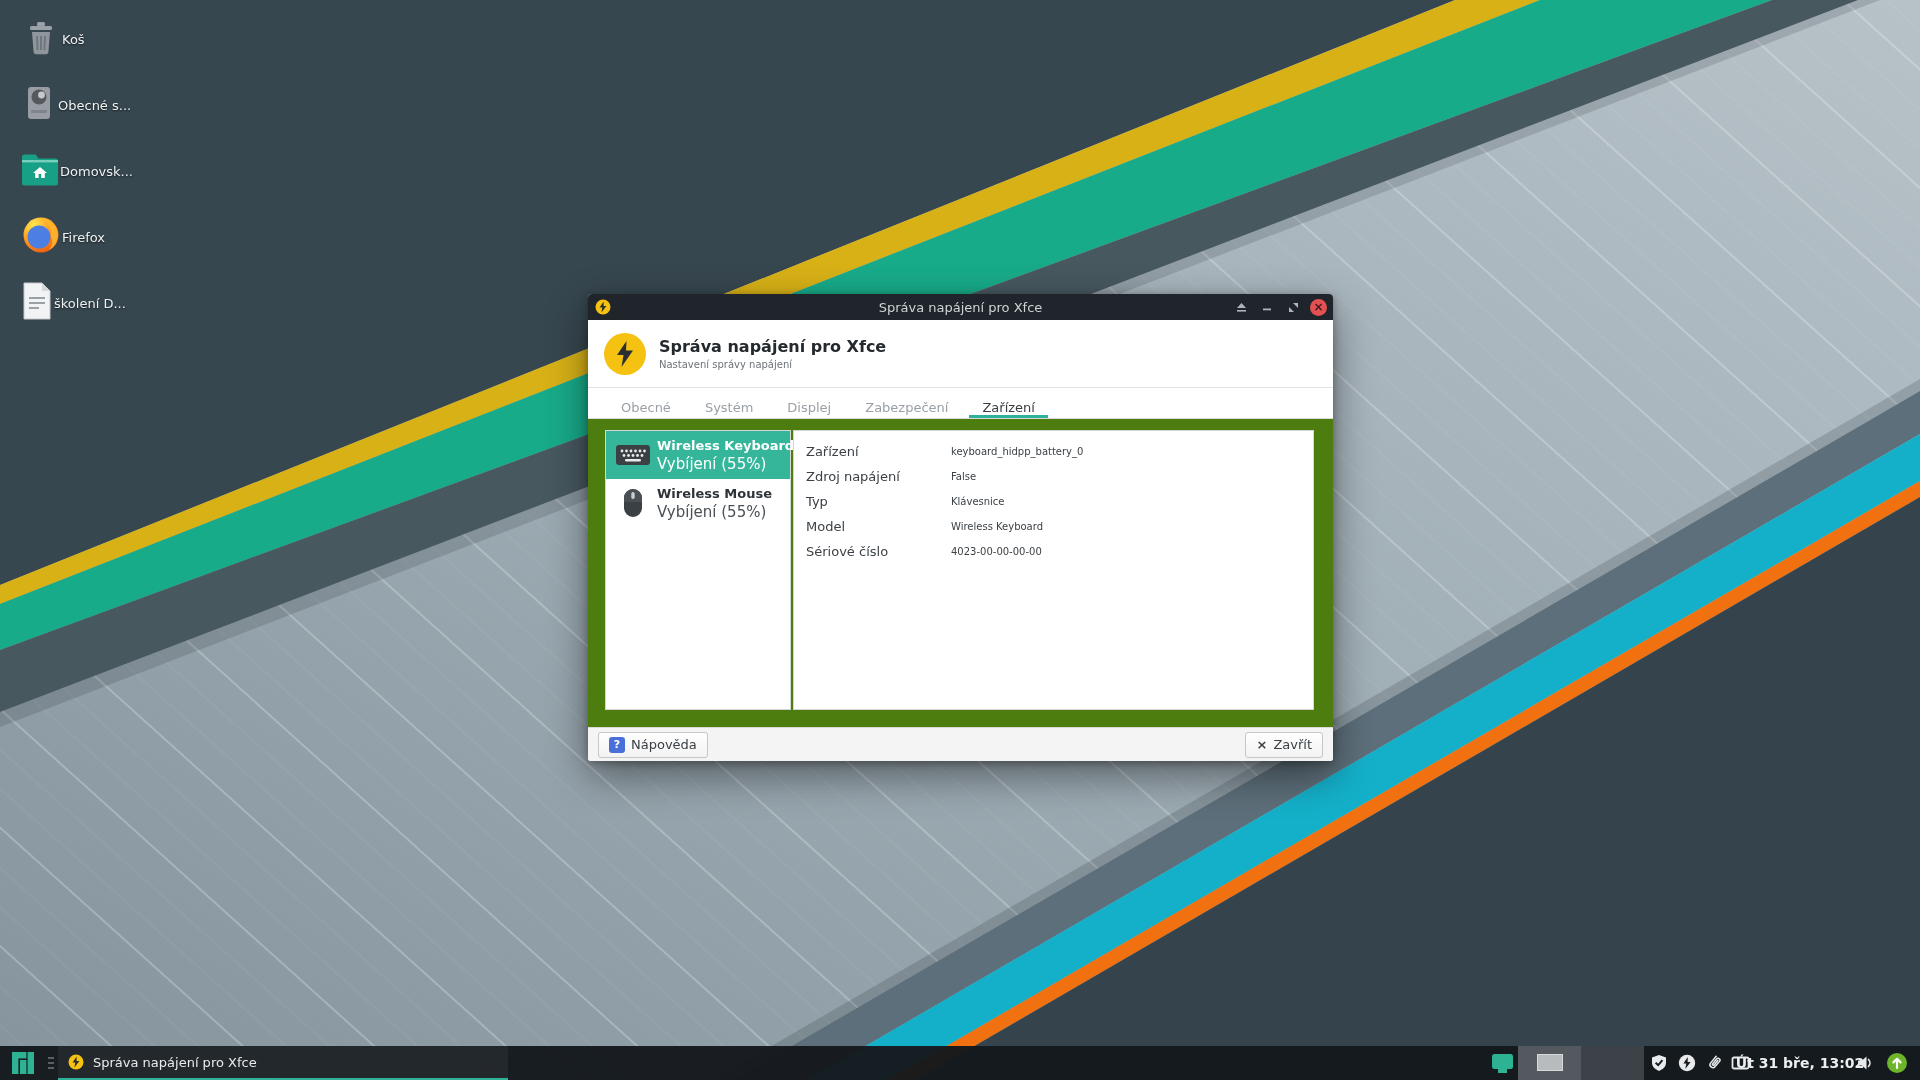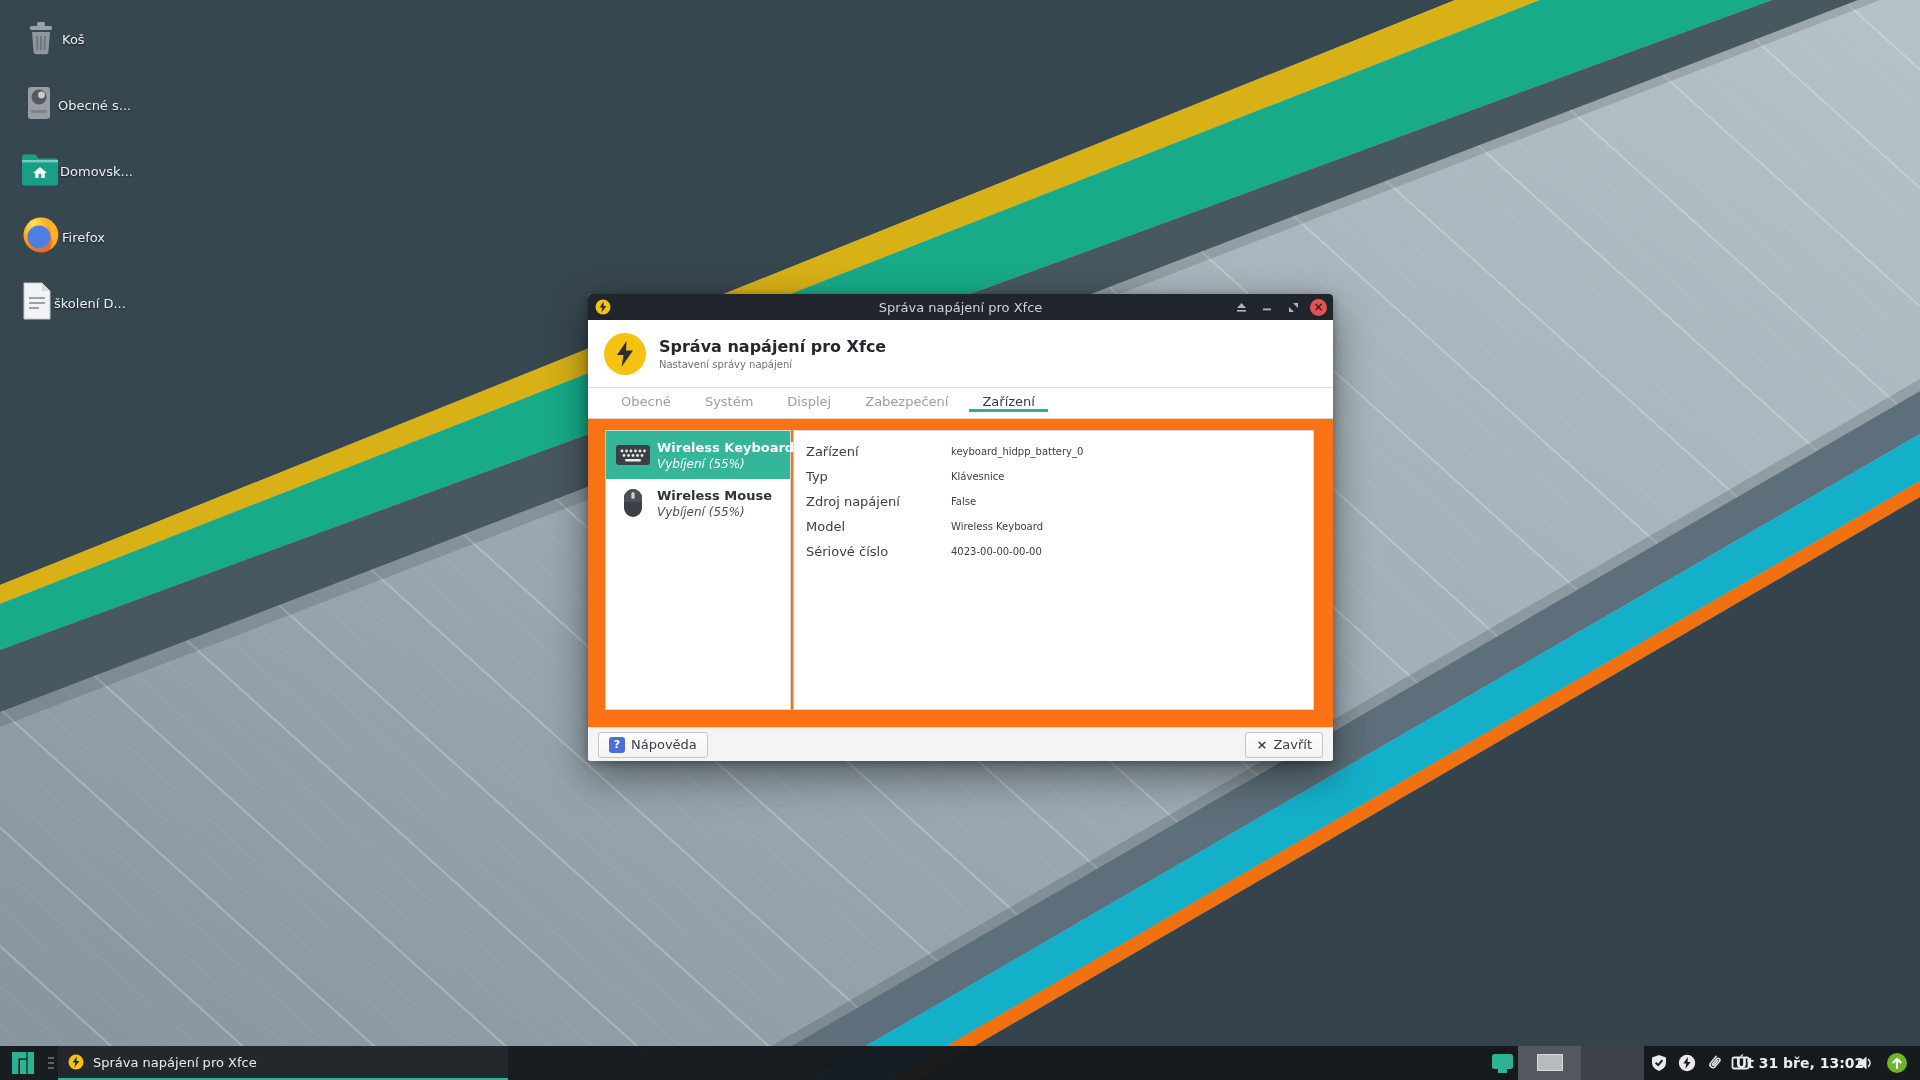--- a/index.html
+++ b/index.html
@@ -27,35 +27,35 @@
   .tb-btn svg { display:block; }
   .tb-close { width:17px; height:17px; background:#e25252; border-radius:50%; display:flex; align-items:center; justify-content:center;
               color:#40191c; font-size:12px; font-weight:bold; line-height:1; }
 
   .hdr { height:68px; border-bottom:1px solid #e2e2e2; display:flex; align-items:center; padding:0 16px; background:#fff; }
   .hdr-icon { width:42px; height:42px; border-radius:50%; background:#f5c211; display:flex; align-items:center; justify-content:center; }
   .hdr-text { margin-left:13px; }
   .hdr-title { font-size:16px; font-weight:bold; color:#24292e; }
   .hdr-sub { font-size:10px; color:#6d7378; margin-top:3px; }
 
-  .tabbar { height:31px; border-bottom:1px solid #d9d9d9; display:flex; align-items:center; padding-left:20px; background:#fff; }
+  .tabbar { height:31px; border-bottom:1px solid #d9d9d9; display:flex; align-items:flex-end; padding-left:20px; background:#fff; }
   .tab { padding:0 13px; display:flex; align-items:center; font-size:13px; color:#9aa0a5; border-bottom:3px solid transparent; margin-right:8px; }
   .tab.active { color:#383d42; border-bottom-color:#2eb19b; }
 
-  .content { position:relative; height:308px; background:#f97316;padding-left:12px; }
+  .content { position:relative; height:308px; background:#4d7c0f;padding-left:12px; }
   .panel { position:absolute; top:11px; height:280px; border:1px solid #d6d6d6; background:#fff; }
   .list-panel { left:17px; width:186px; }
   .details-panel { left:205px; width:521px; padding:8px 0; }
 
   .dev-item { height:48px; display:flex; align-items:center; padding:0 6px 0 7px; }
   .dev-item.selected { background:#35b69a; }
   .dev-ico { width:40px; display:flex; align-items:center; justify-content:center; flex:none; }
   .dev-text { margin-left:4px; min-width:0; }
   .dev-name { font-size:13px; font-weight:bold; color:#2d3338; white-space:nowrap; }
-  .dev-status { font-size:12px; color:#4a5055; margin-top:2px; white-space:nowrap;font-style:italic; }
+  .dev-status { font-size:15px; color:#4a5055; margin-top:2px; white-space:nowrap; }
   .dev-item.selected .dev-name, .dev-item.selected .dev-status { color:#fff; }
 
   .detail-row { display:flex; padding:0 12px; height:25px; align-items:center; }
   .detail-label { width:145px; flex:none; font-size:13px; color:#3b4146; }
   .detail-value { font-size:10px; color:#3b4146; }
 
   .footer { height:34px; background:#f4f4f4; border-top:1px solid #dadada; border-radius:0 0 3px 3px;
             display:flex; align-items:center; padding:0 10px; justify-content:space-between; }
   .btn { height:26px; background:linear-gradient(#fefefe,#f3f3f3); border:1px solid #c6c6c6; border-radius:3px;
          display:flex; align-items:center; padding:0 10px; font-size:13px; color:#3a4045; gap:6px; }
@@ -279,26 +279,26 @@
         </span>
       </div>
     </div>
 
     <div class="panel details-panel">
       <div class="detail-row">
         <span class="detail-label">Zařízení</span>
         <span class="detail-value">keyboard_hidpp_battery_0</span>
       </div>
       <div class="detail-row">
+        <span class="detail-label">Zdroj napájení</span>
+        <span class="detail-value">False</span>
+      </div>
+      <div class="detail-row">
         <span class="detail-label">Typ</span>
         <span class="detail-value">Klávesnice</span>
-      </div>
-      <div class="detail-row">
-        <span class="detail-label">Zdroj napájení</span>
-        <span class="detail-value">False</span>
       </div>
       <div class="detail-row">
         <span class="detail-label">Model</span>
         <span class="detail-value">Wireless Keyboard</span>
       </div>
       <div class="detail-row">
         <span class="detail-label">Sériové číslo</span>
         <span class="detail-value">4023-00-00-00-00</span>
       </div>
     </div>

